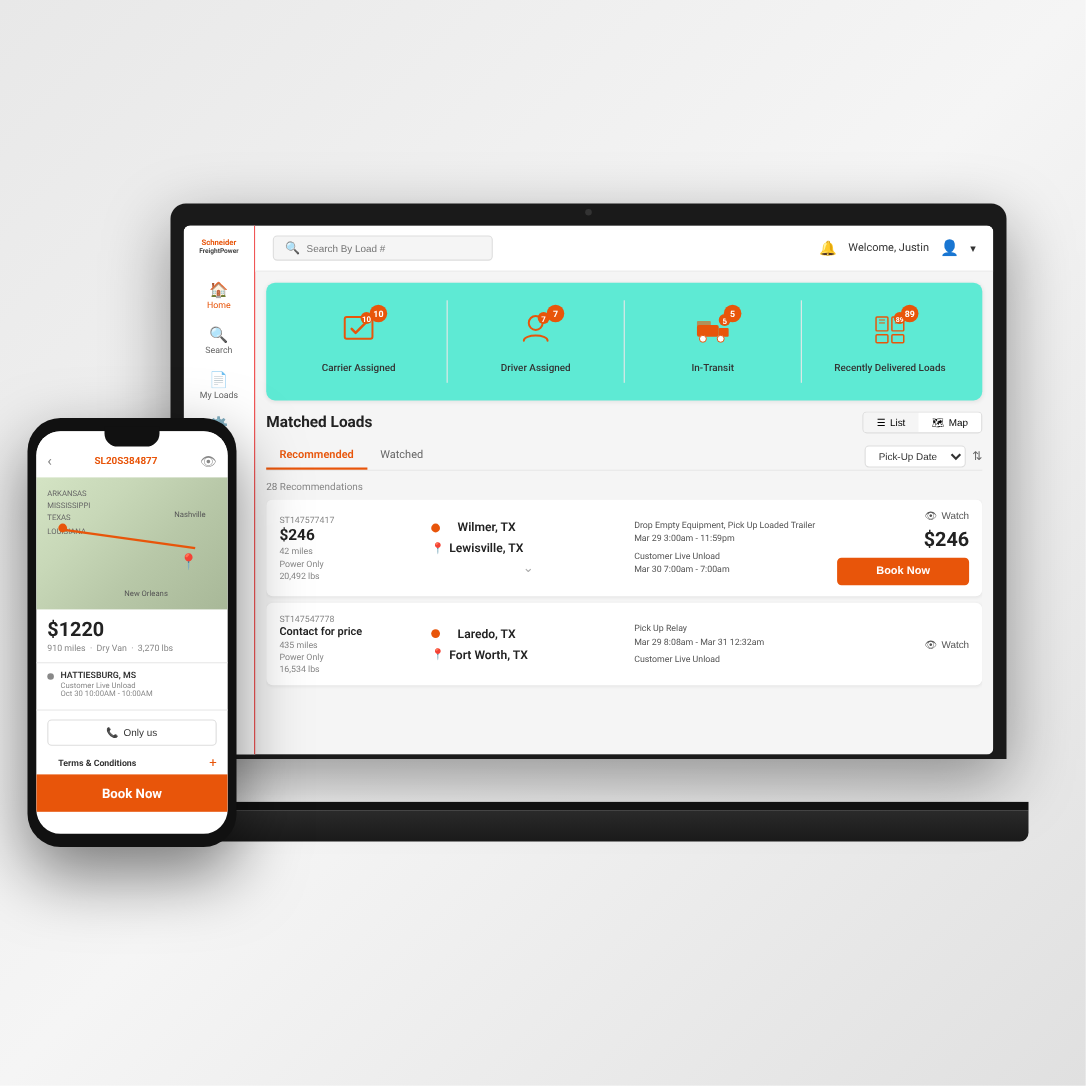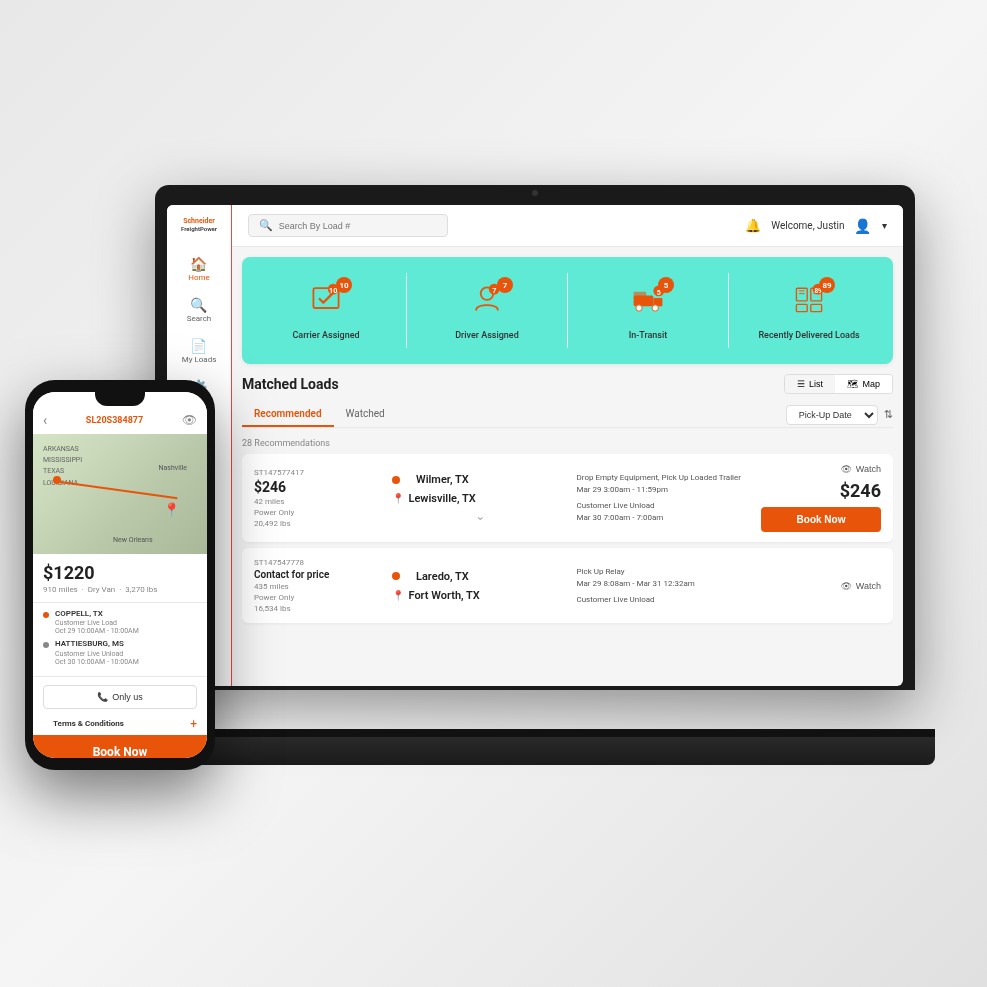--- a/index.html
+++ b/index.html
@@ -911,28 +911,20 @@
           <span>910 miles</span>
           &nbsp;·&nbsp;
           <span>Dry Van</span>
           &nbsp;·&nbsp;
           <span>3,270 lbs</span>
         </div>
       </div>
 
       <div class="phone-route">
         <div class="phone-route-item">
-          <div class="route-dot orange"></div>
-          <div>
-            <div class="route-text">COPPELL, TX</div>
-            <div class="route-subtext">Customer Live Load</div>
-            <div class="route-subtext">Oct 29 10:00AM - 10:00AM</div>
-          </div>
-        </div>
-        <div class="phone-route-item">
           <div class="route-dot gray"></div>
           <div>
             <div class="route-text">HATTIESBURG, MS</div>
             <div class="route-subtext">Customer Live Unload</div>
             <div class="route-subtext">Oct 30 10:00AM - 10:00AM</div>
           </div>
         </div>
       </div>
 
       <div class="phone-call-section">

